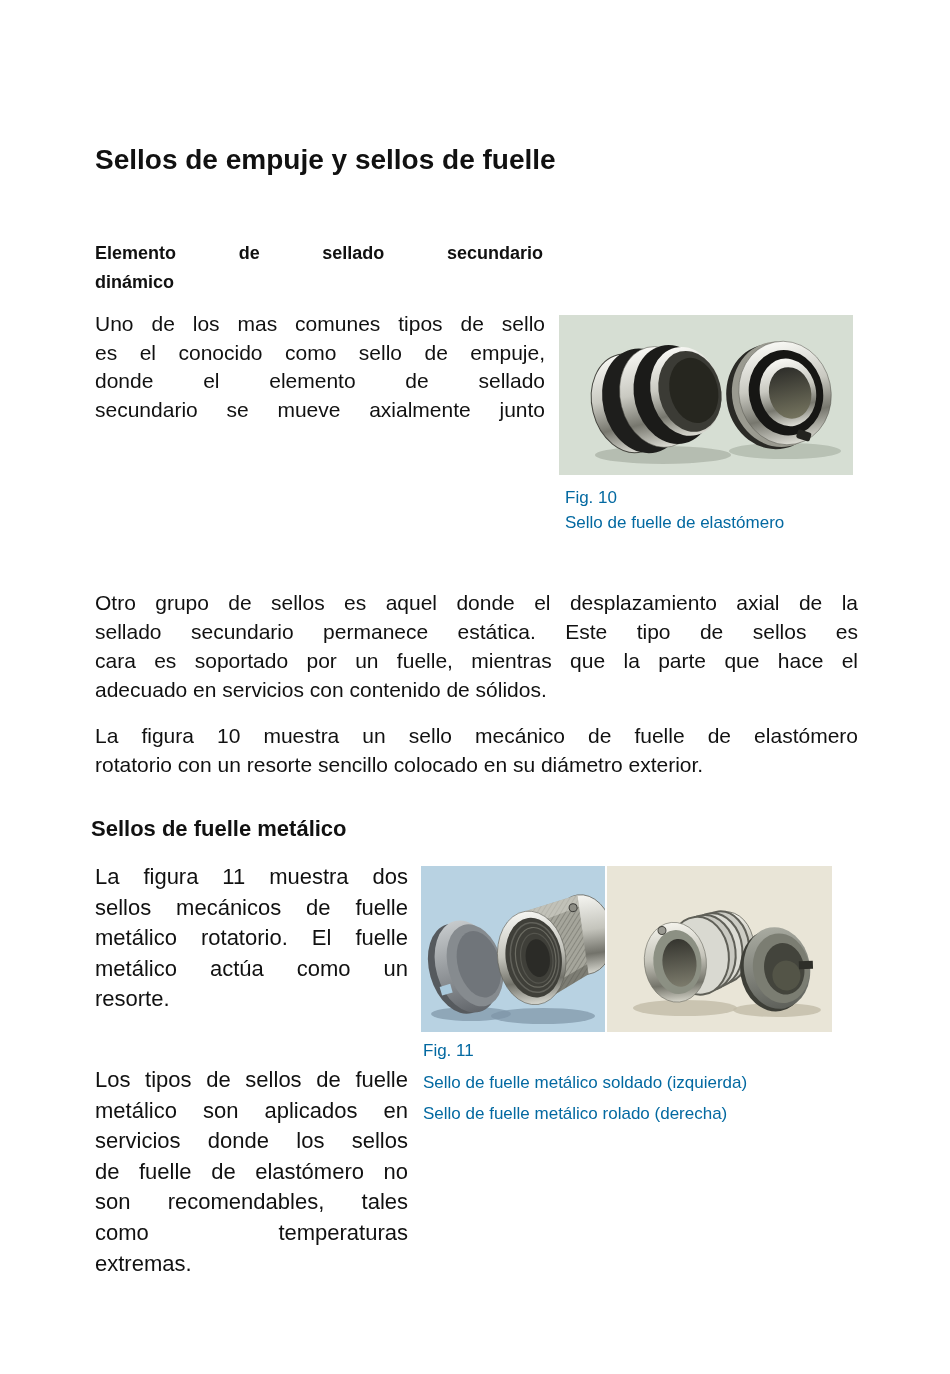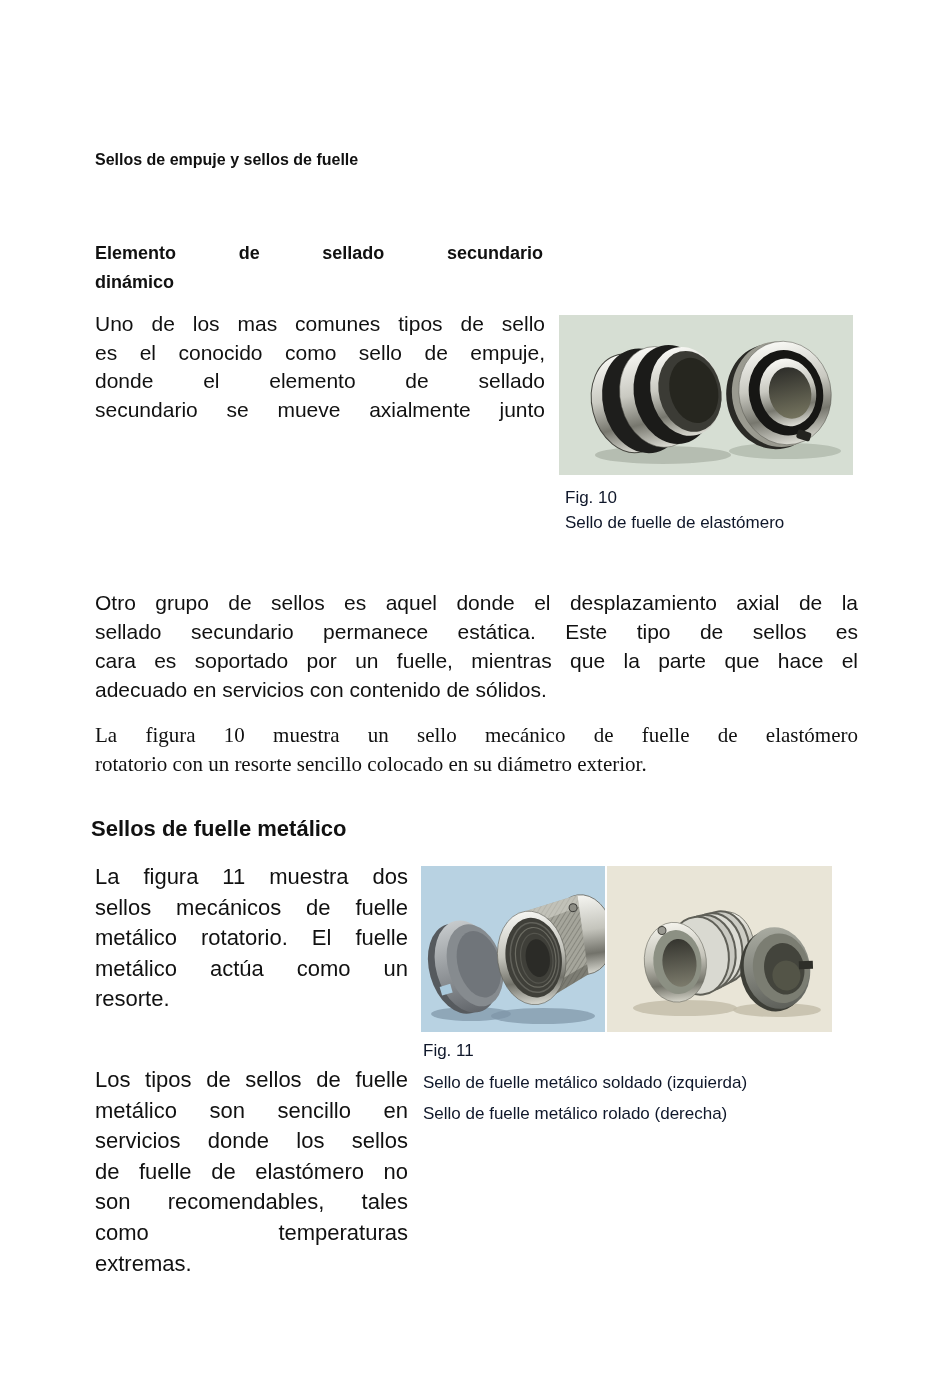--- a/index.html
+++ b/index.html
@@ -7,44 +7,44 @@
     position:relative;
     width:950px;height:1374px;
     background:#ffffff;
     font-family:"Liberation Sans", sans-serif;
     color:#111111;
     overflow:hidden;
   }
   .abs{position:absolute;}
   .title{
     left:95px;top:147px;width:520px;
-    font-size:16px;font-weight:bold;line-height:26px;
+    font-size:28px;font-weight:bold;line-height:26px;
   }
   .heading-sec{
     left:95px;top:239px;width:448px;
     font-size:18px;font-weight:bold;line-height:29px;
   }
   .h2{
     left:91px;top:816px;width:420px;
     font-size:22px;font-weight:bold;line-height:26px;
   }
   .para{font-size:21px;line-height:28.6px;}
   .p1{left:95px;top:310px;width:450px;}
   .p2{left:95px;top:588px;width:763px;line-height:29px;}
-  .p3{left:95px;top:721px;width:763px;line-height:29px;font-family:Liberation Serif, serif;}
+  .p3{left:95px;top:721px;width:763px;line-height:29px;}
   .pcol{font-size:22px;line-height:30.6px;}
   .p4{left:95px;top:862px;width:313px;}
   .p5{left:95px;top:1065px;width:313px;}
   
   .line{text-align:justify;text-align-last:justify;white-space:normal;}
   .line.last{text-align-last:left;}
   
   .fig10{left:559px;top:315px;width:294px;}
   .fig10 svg{display:block;}
-  .figcap{font-size:17px;line-height:25px;color:#0f172a;}
+  .figcap{font-size:17px;line-height:25px;color:#0369a1;}
   .fig10-cap{left:565px;top:485px;width:290px;}
   .fig11{left:421px;top:866px;width:411px;height:166px;display:flex;gap:2px;}
   .fig11 svg{display:block;}
   .fig11-label{left:423px;top:1038px;width:120px;}
   .fig11-cap1{left:423px;top:1070px;width:420px;}
   .fig11-cap2{left:423px;top:1101px;width:420px;}
 </style>
 </head>
 <body>
 
@@ -218,21 +218,21 @@
       </g>
     </svg>
   </div>
 
   <div class="abs figcap fig11-label">Fig. 11</div>
   <div class="abs figcap fig11-cap1">Sello de fuelle metálico soldado (izquierda)</div>
   <div class="abs figcap fig11-cap2">Sello de fuelle metálico rolado (derecha)</div>
 
   <div class="abs para pcol p5">
       <div class="line">Los tipos de sellos de fuelle</div>
-      <div class="line">metálico son sencillo en</div>
+      <div class="line">metálico son aplicados en</div>
       <div class="line">servicios donde los sellos</div>
       <div class="line">de fuelle de elastómero no</div>
       <div class="line">son recomendables, tales</div>
       <div class="line">como temperaturas</div>
       <div class="line last">extremas.</div>
     </div>
 
 </div>
 
 </body></html>

